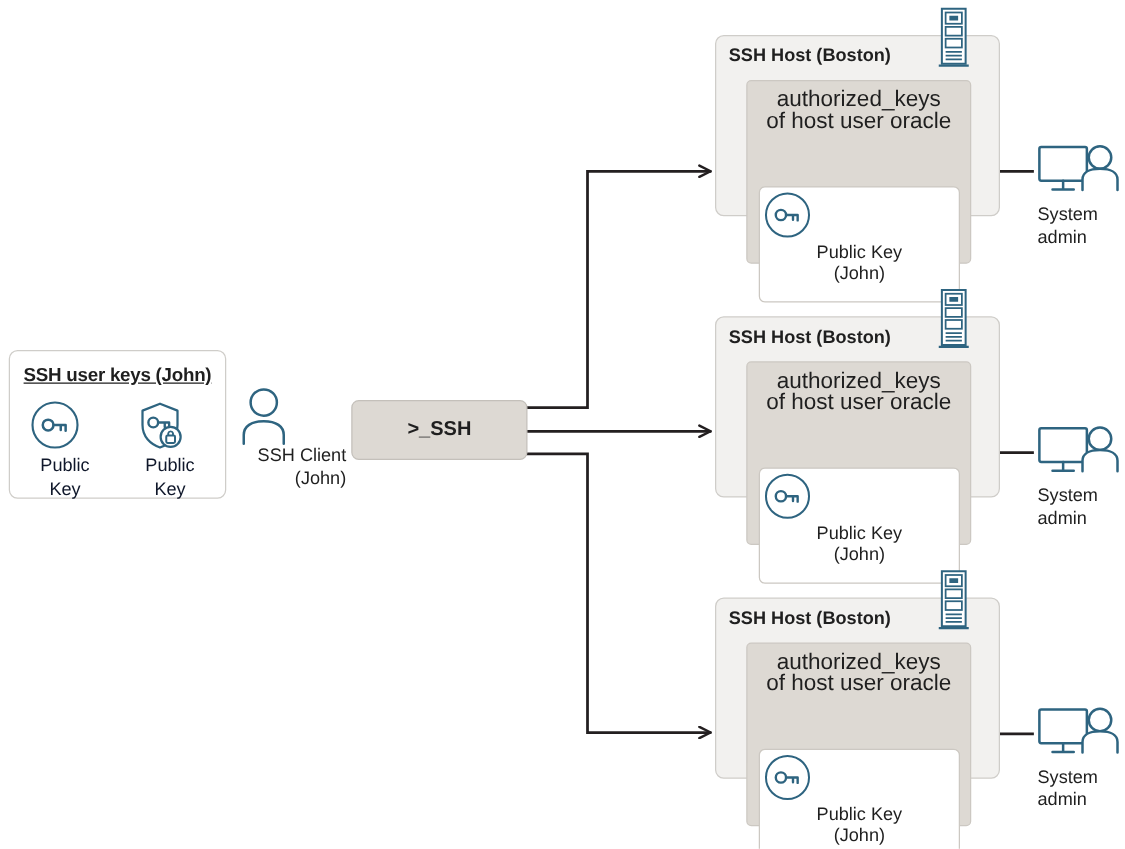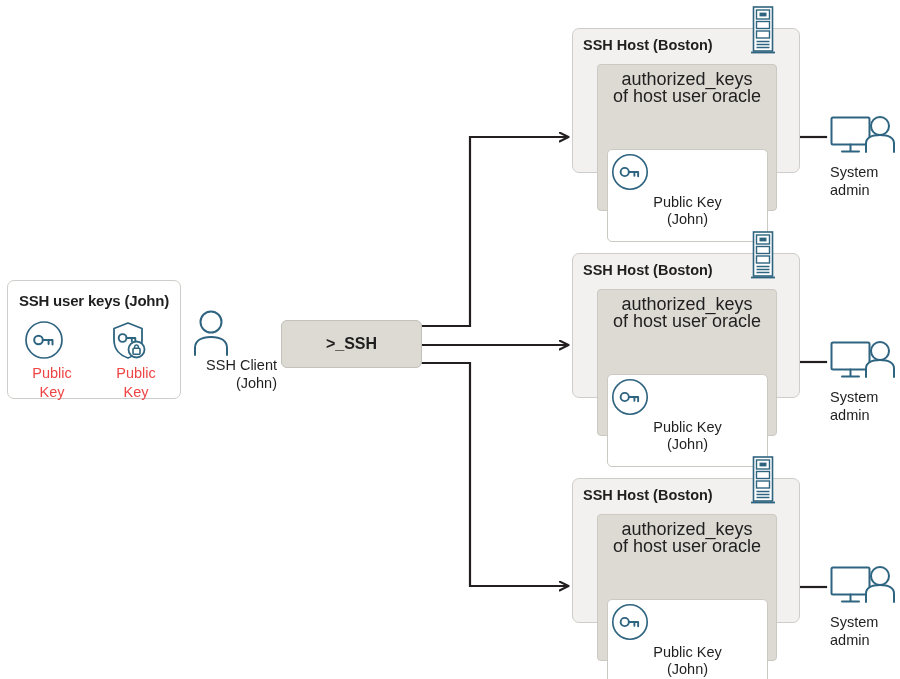--- a/index.html
+++ b/index.html
@@ -24,32 +24,33 @@
     border-radius: 7px;
     box-sizing: border-box;
   }
   .keys-title {
     text-align: center;
     font-size: 15px;
     font-weight: bold;
     color: #1f1f1f;
     margin-top: 11px;
     letter-spacing: -0.2px;
+    text-decoration: underline;
   }
   .keys-row {
     display: flex;
     justify-content: center;
     gap: 22px;
     margin-top: 8px;
   }
   .key-cell { width: 62px; text-align: center; }
   .key-cap {
     font-size: 14.5px;
     line-height: 15.5px;
-    color: #ef4444;
+    color: #0f172a;
     margin-top: 3px;
   }
 
   
   .ssh-client {
     position: absolute;
     left: 189px; top: 308px;
     width: 88px; text-align: right;
   }
   .ssh-client-cap {

